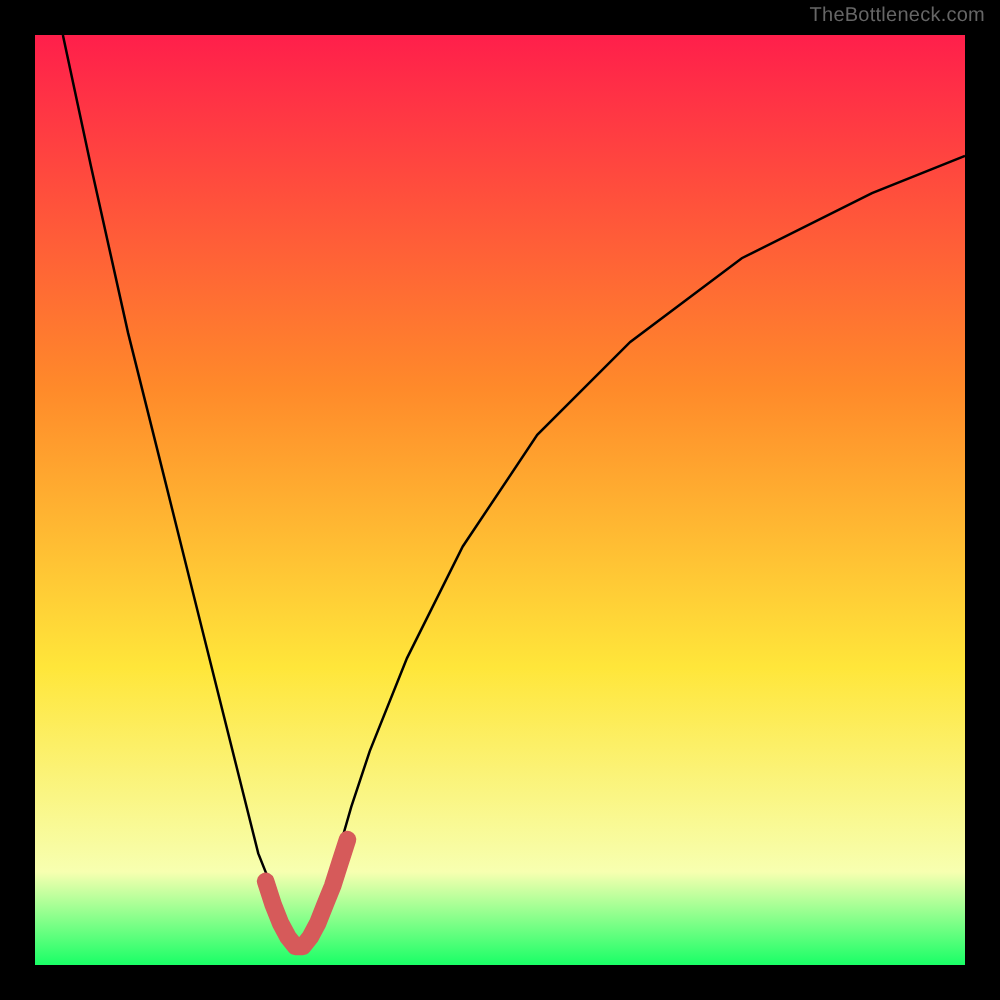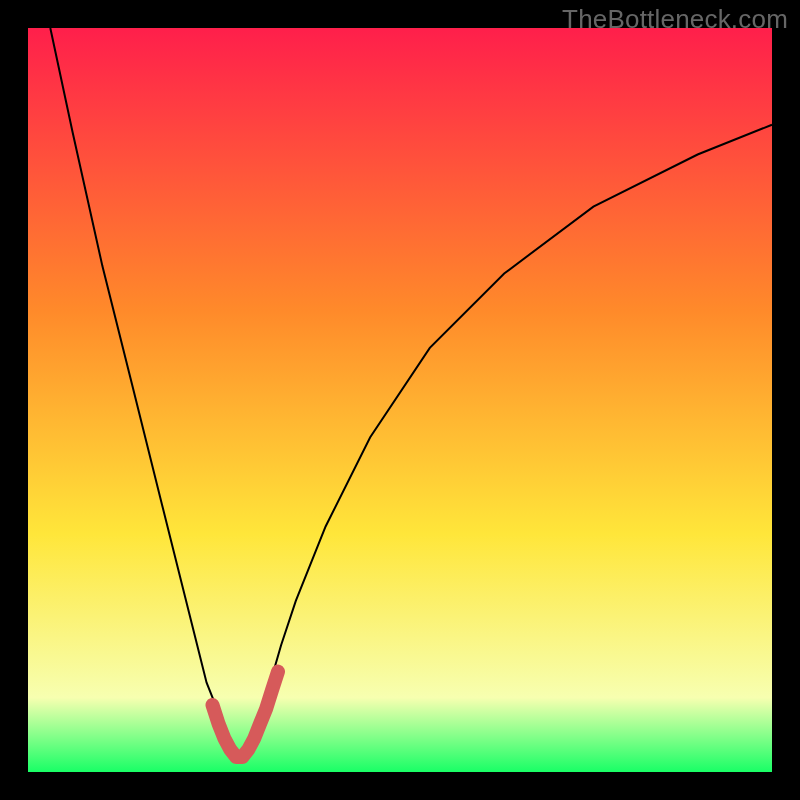--- a/index.html
+++ b/index.html
@@ -14,21 +14,21 @@
     position: relative;
     width: 800px;
     height: 800px;
   }
   .watermark {
     position: absolute;
     top: 4px;
     right: 12px;
     color: #666;
     font-family: Arial, Helvetica, sans-serif;
-    font-size: 26px;
+    font-size: 16px;
     letter-spacing: 0.2px;
     z-index: 3;
   }
   svg {
     position: absolute;
     top: 0;
     left: 0;
   }
 </style>
 </head>

